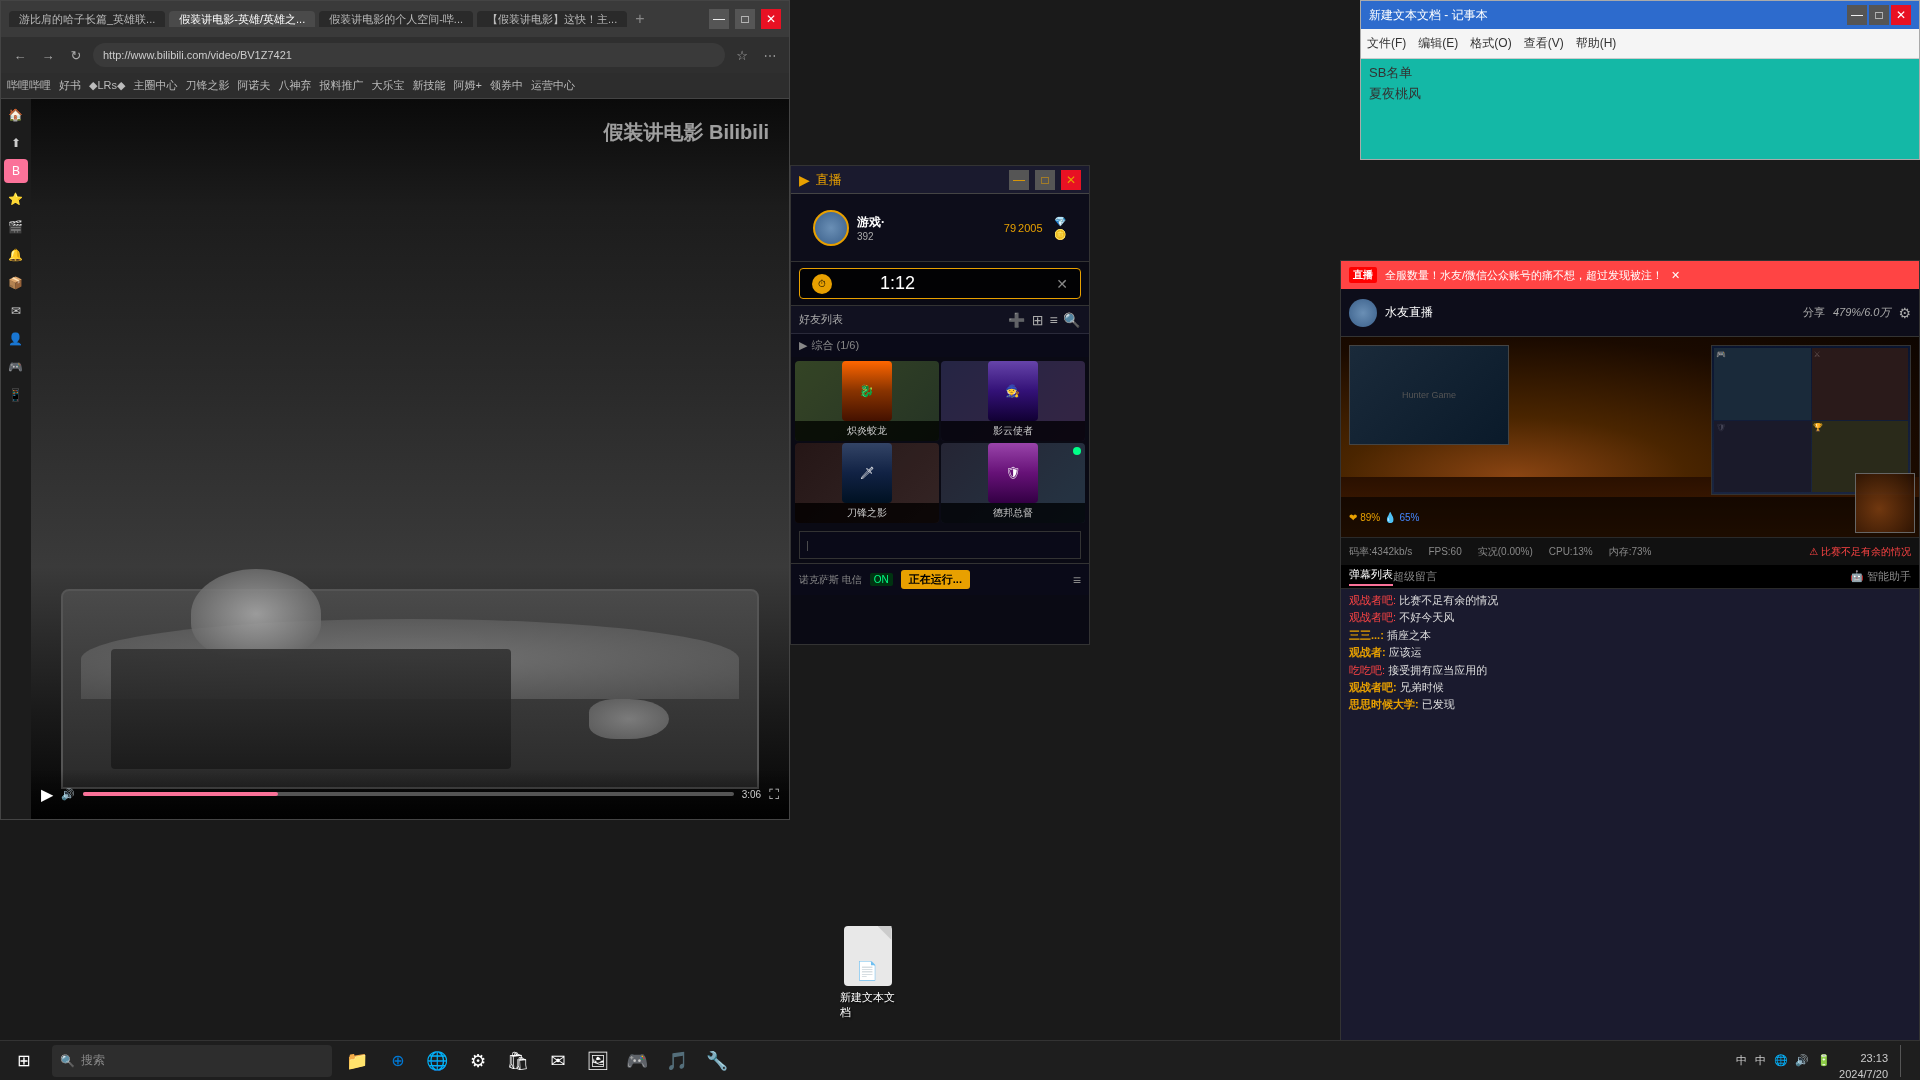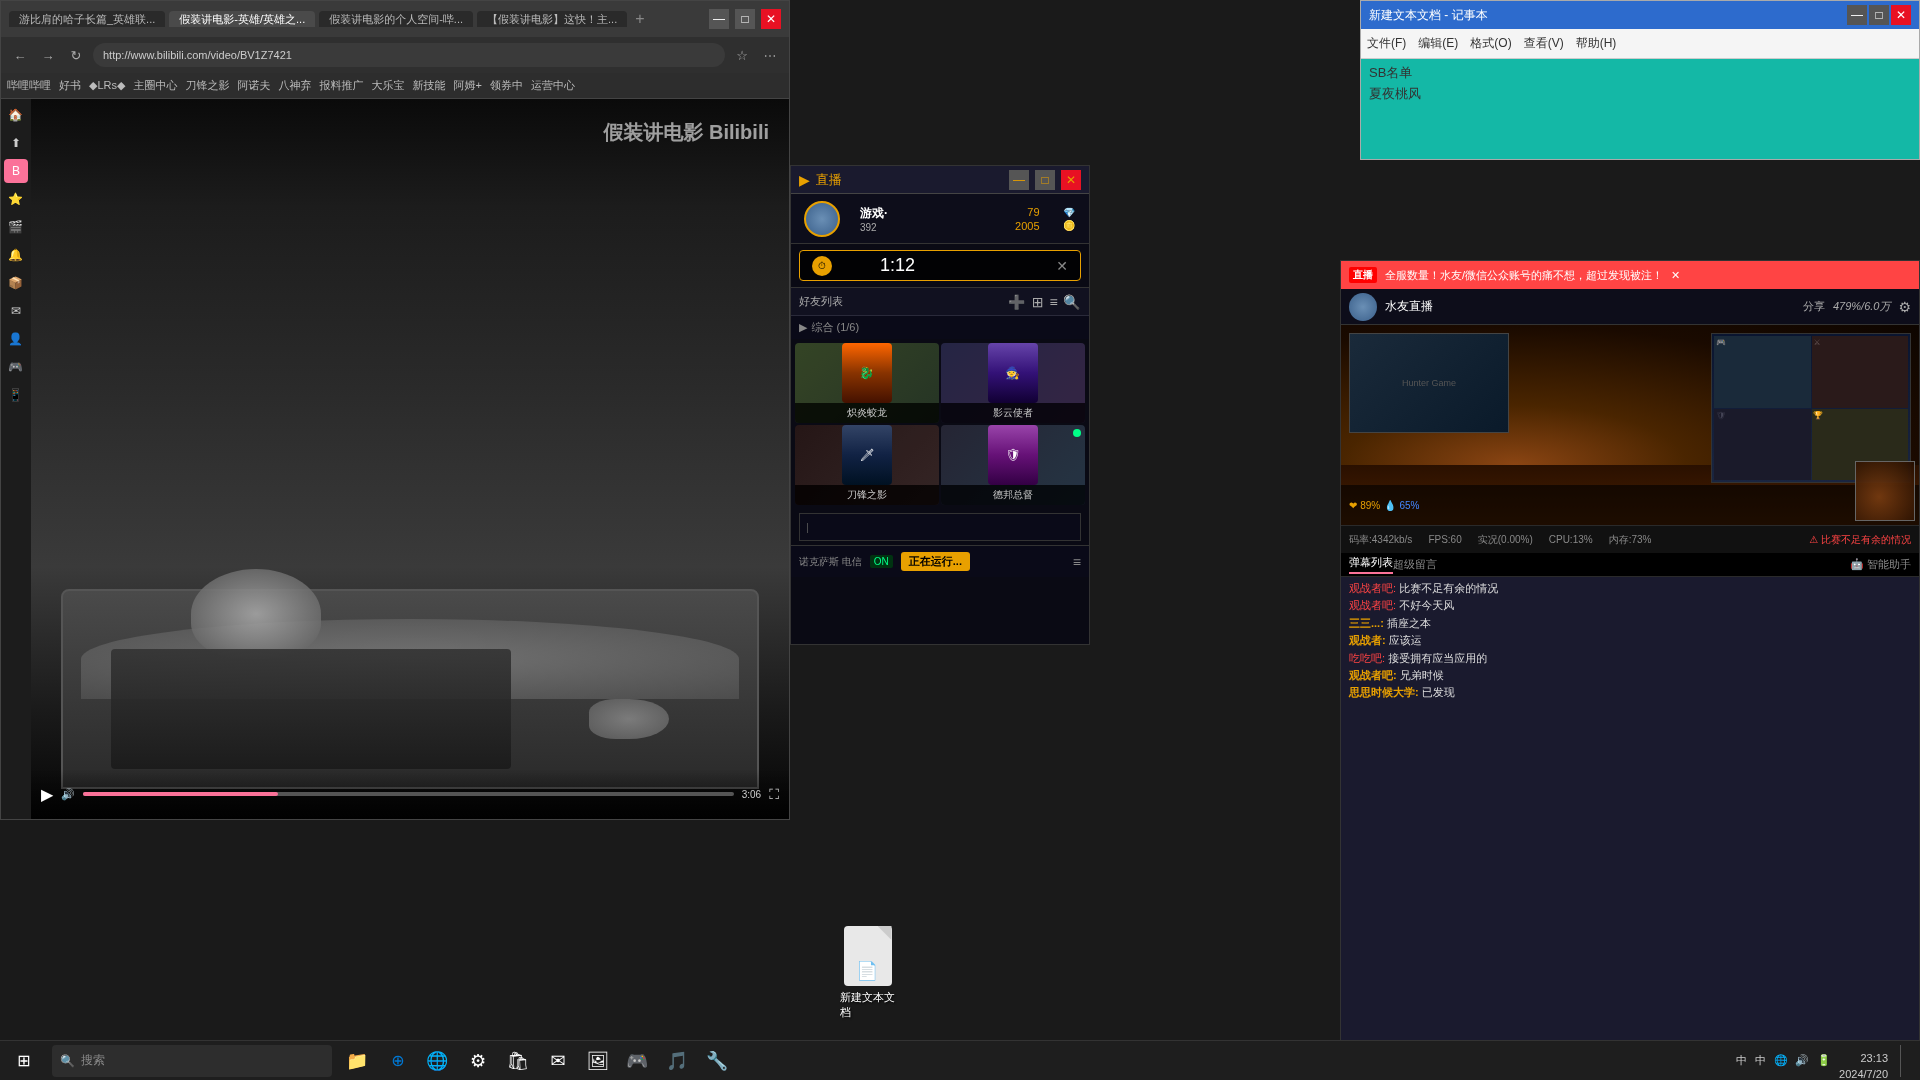--- a/index.html
+++ b/index.html
@@ -286,43 +286,43 @@
       padding: 0 8px;
       color: #e8a000;
       font-size: 13px;
       border-bottom: 1px solid #444;
     }
     .overlay-title-icon { margin-right: 6px; font-size: 14px; }
     .overlay-win-btns { margin-left: auto; display: flex; gap: 4px; }
     
     
     .player-bar {
-      height: 50px;
+      height: 68px;
       background: #0d0d1a;
       display: flex;
       align-items: center;
-      padding: 0 13px;
-      gap: 20px;
+      padding: 0 22px;
+      gap: 8px;
       border-bottom: 1px solid #333;
     }
     .player-avatar {
       width: 36px;
       height: 36px;
       border-radius: 50%;
       background: radial-gradient(circle, #6a8fb5, #3a5f8a);
       border: 2px solid #e8a000;
     }
     .player-info { flex: 1; }
     .player-name { font-size: 12px; color: #fff; font-weight: bold; }
     .player-level { font-size: 10px; color: #aaa; }
     .player-currency {
       font-size: 11px;
       color: #e8a000;
       display: flex;
-      flex-direction: column;
+      flex-direction: row;
       align-items: flex-end;
       gap: 2px;
     }
 
     
     .game-timer {
       background: rgba(0,0,0,0.8);
       border: 1px solid #e8a000;
       border-radius: 4px;
       padding: 4px 12px;
@@ -439,21 +439,21 @@
       top: 260px;
       right: 0;
       width: 580px;
       height: 820px;
       background: #1a1a2e;
       border: 1px solid #333;
       display: flex;
       flex-direction: column;
     }
     .stream-header {
-      height: 36px;
+      height: 48px;
       background: #0d0d1a;
       display: flex;
       align-items: center;
       padding: 0 8px;
       gap: 8px;
       border-bottom: 1px solid #333;
     }
     .stream-preview {
       height: 200px;
       background: #111;

